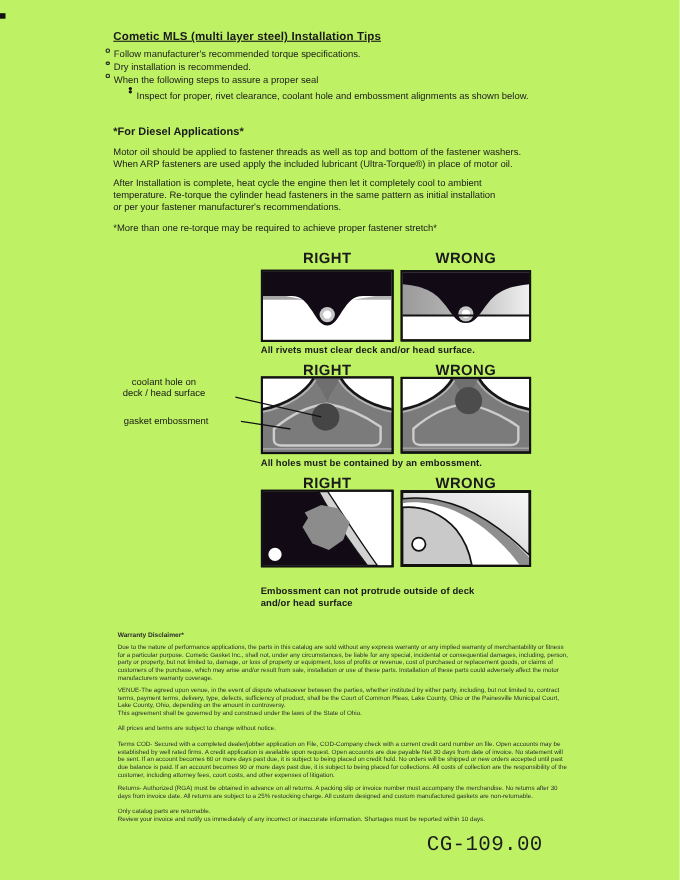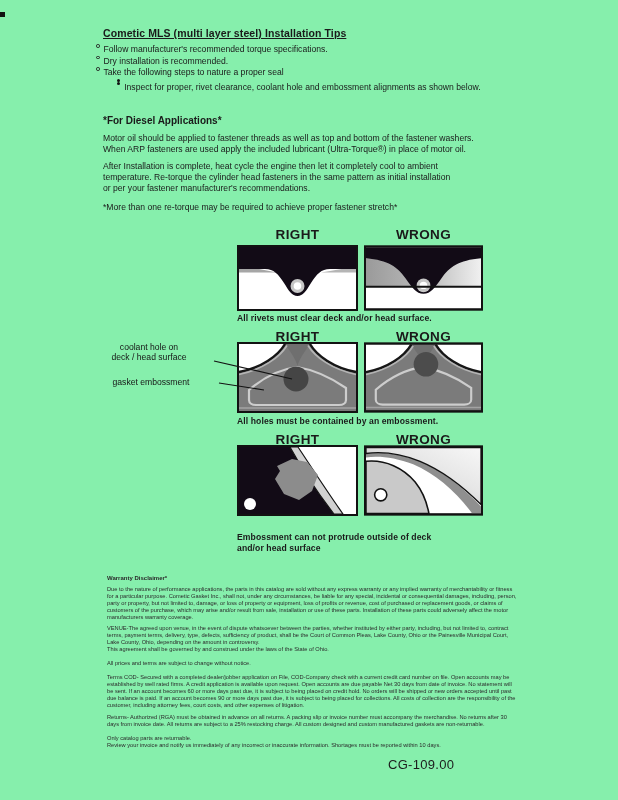--- a/index.html
+++ b/index.html
@@ -1,18 +1,18 @@
 <!DOCTYPE html>
 <html><head>
 <meta charset="utf-8">
 <style>
   * { margin:0; padding:0; box-sizing:border-box; }
   html,body { background:#ffffff; }
   body { font-family:"Liberation Sans","DejaVu Sans",sans-serif; color:#1a1a1a; }
-  .page { position:relative; width:618px; height:800px; background:#86efac; overflow:hidden; }
+  .page { position:relative; width:618px; height:800px; background:#bef264; overflow:hidden; }
 
   .edge-mark { position:absolute; left:0; top:12px; width:5px; height:5px; background:#111; }
 
   .doc-title { position:absolute; left:103px; top:27px; font-size:10.5px; font-weight:700;
                text-decoration:underline; letter-spacing:.1px; white-space:nowrap; }
 
   .tips { position:absolute; left:96px; top:44px; font-size:8.6px; line-height:11.6px; }
   .tip-line { white-space:nowrap; display:flex; }
   .tip-line.sub { padding-left:21px; }
   .b1 { display:inline-block; width:3.5px; height:3.5px; border:1px solid #222; border-radius:50%;
@@ -40,22 +40,22 @@
   .callout-lines { position:absolute; left:0; top:0; z-index:3; pointer-events:none; }
 
   .legal { position:absolute; left:107px; top:575px; width:410px; font-size:5.7px;
            line-height:7px; color:#2b2b2b; }
   .legal-h { font-weight:700; margin-bottom:4px; font-size:6px; }
   .lp { margin-bottom:7px; }
   .lp.mb4 { margin-bottom:4px; }
   .lp.mb5 { margin-bottom:5px; }
   .lp.mb0 { margin-bottom:0; }
 
-  .page-num { position:absolute; left:388px; top:757px; font-size:13px; letter-spacing:.3px;
-              color:#1c1c1c; white-space:nowrap; }
+  .page-num { position:absolute; left:388px; top:757px; font-size:19px; letter-spacing:.3px;
+              color:#1c1c1c; white-space:nowrap;font-family:Liberation Mono, monospace; }
 </style>
 </head>
 <body>
 
 <div class="page">
 
   <div class="edge-mark"></div>
 
   <h1 class="doc-title">Cometic MLS (multi layer steel) Installation Tips</h1>
 
@@ -63,21 +63,21 @@
     <div class="tip-line">
         <span class="b1"></span>
         <span>Follow manufacturer's recommended torque specifications.</span>
       </div>
     <div class="tip-line">
         <span class="b1"></span>
         <span>Dry installation is recommended.</span>
       </div>
     <div class="tip-line">
         <span class="b1"></span>
-        <span>Take the following steps to nature a proper seal</span>
+        <span>When the following steps to assure a proper seal</span>
       </div>
     <div class="tip-line sub">
         <span class="b2"></span>
       </div>
     <div class="tip-line sub">
         <span class="b2"></span>
         <span>Inspect for proper, rivet clearance, coolant hole and embossment alignments as shown below.</span>
       </div>
   </div>
 

